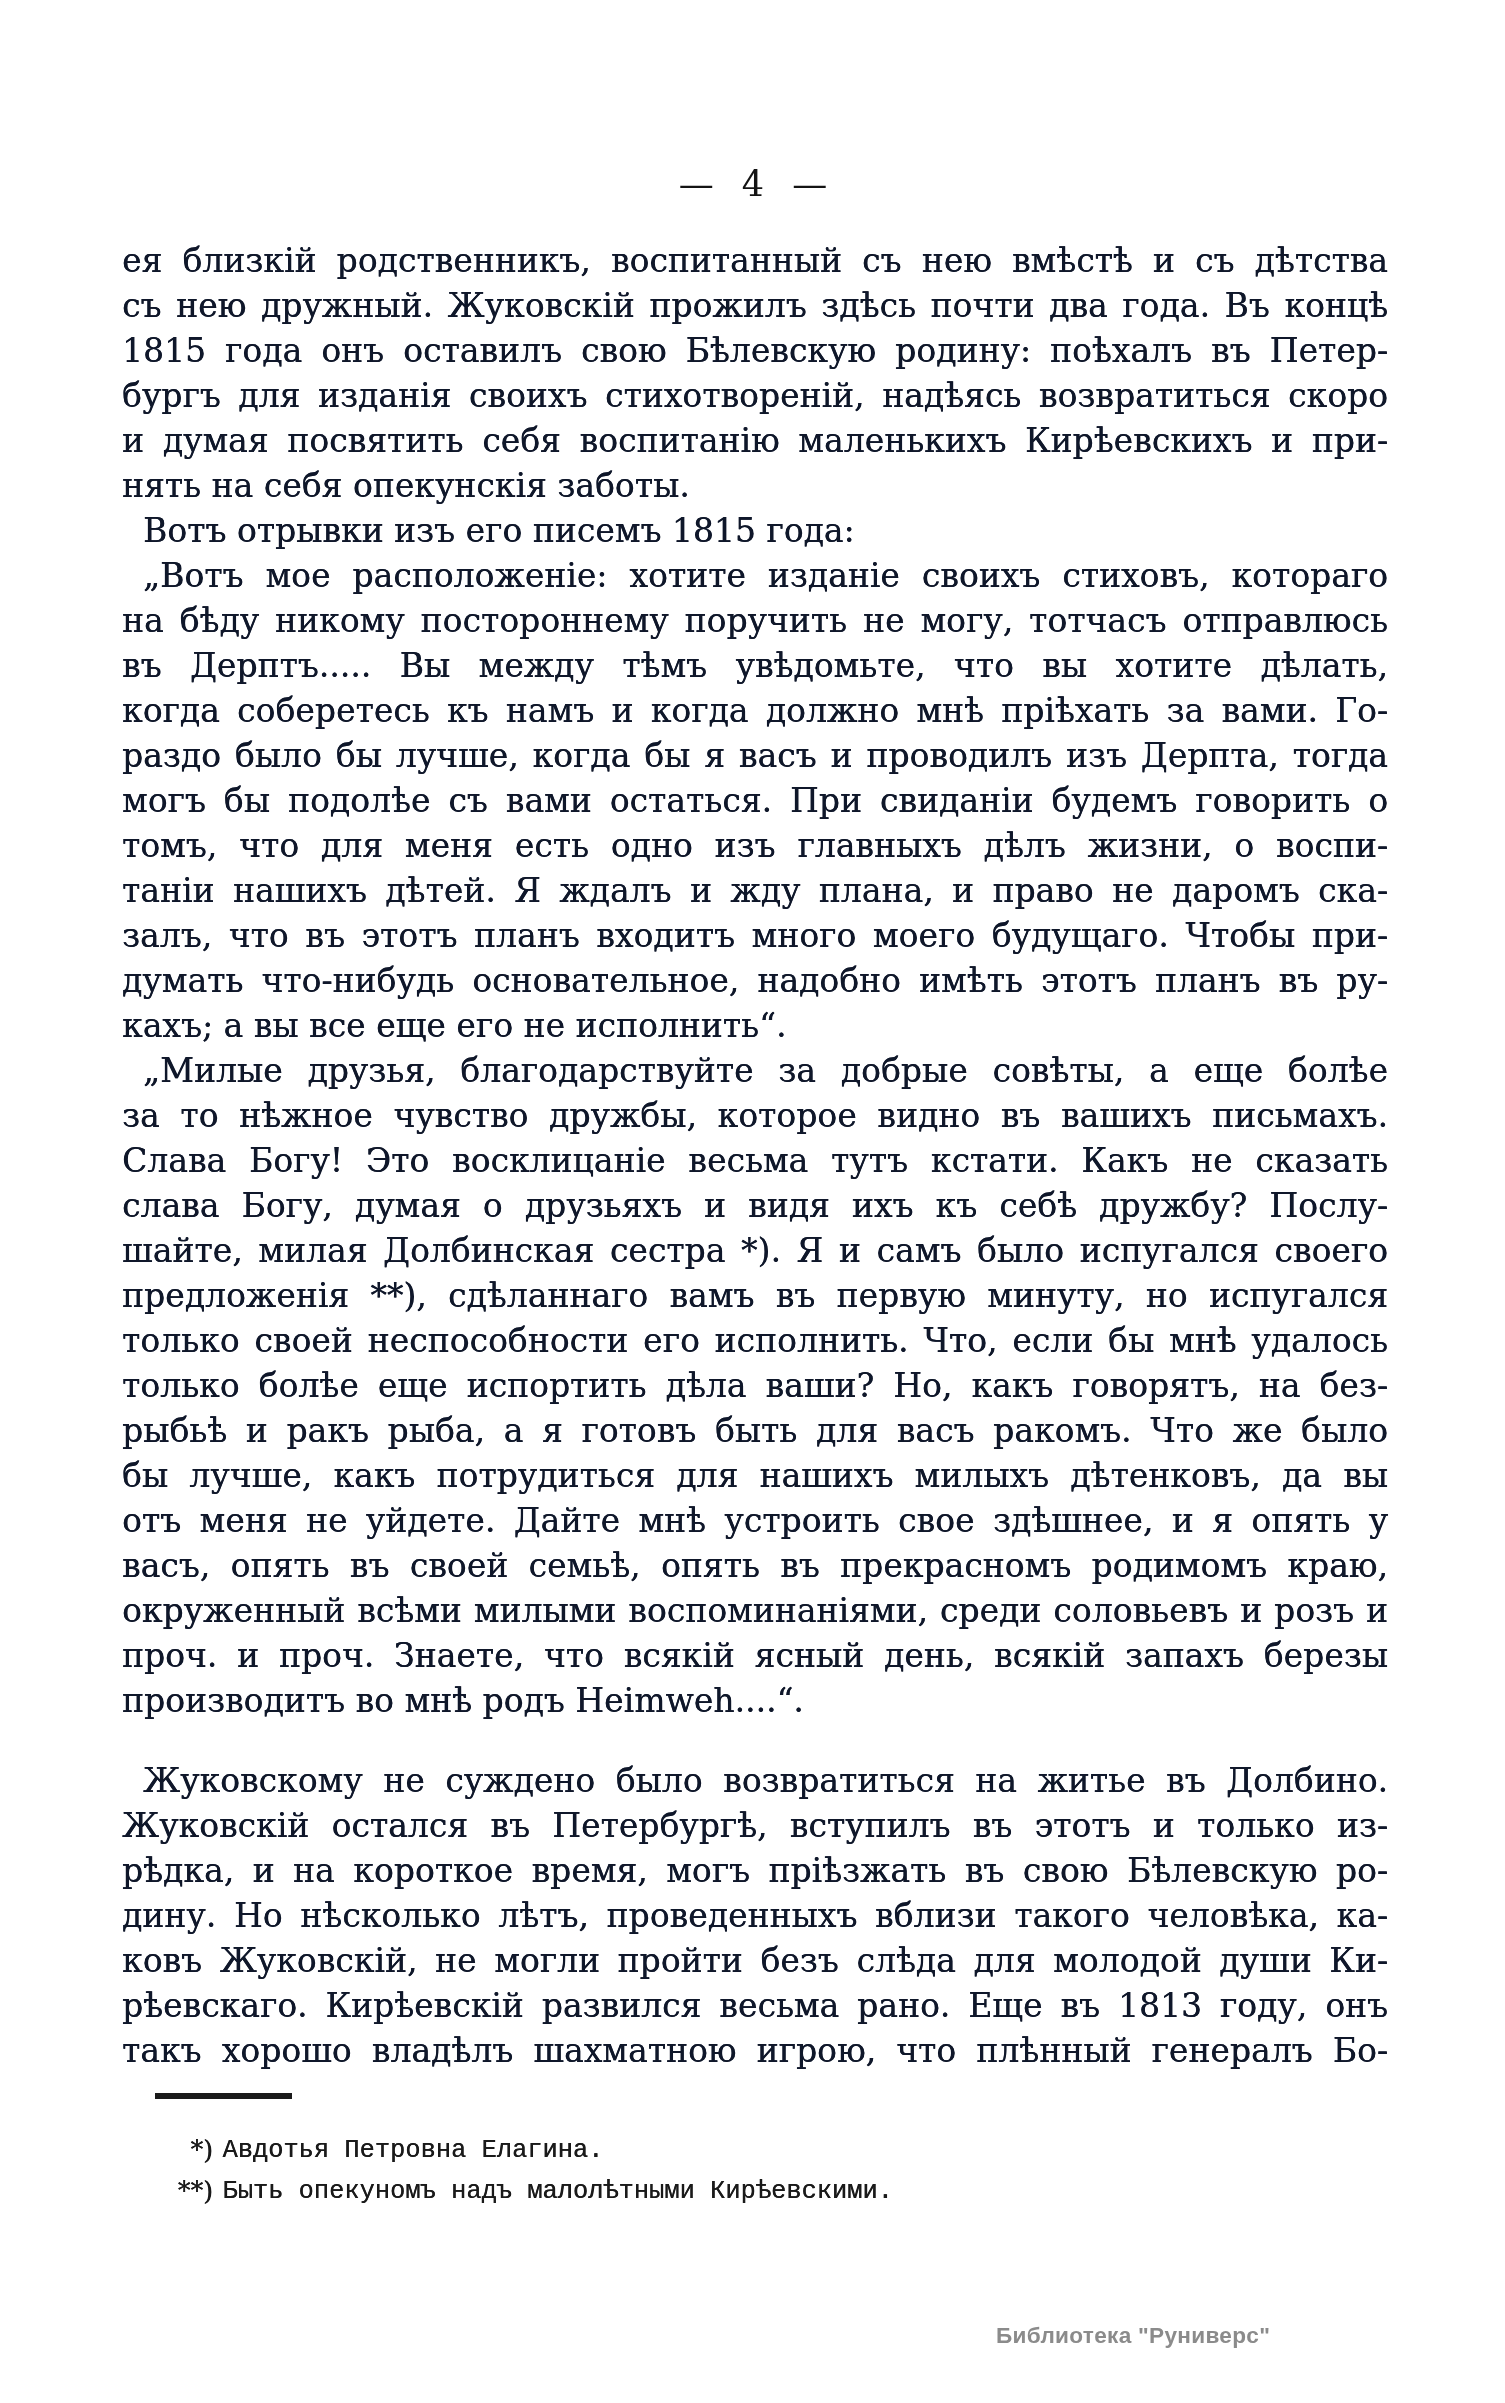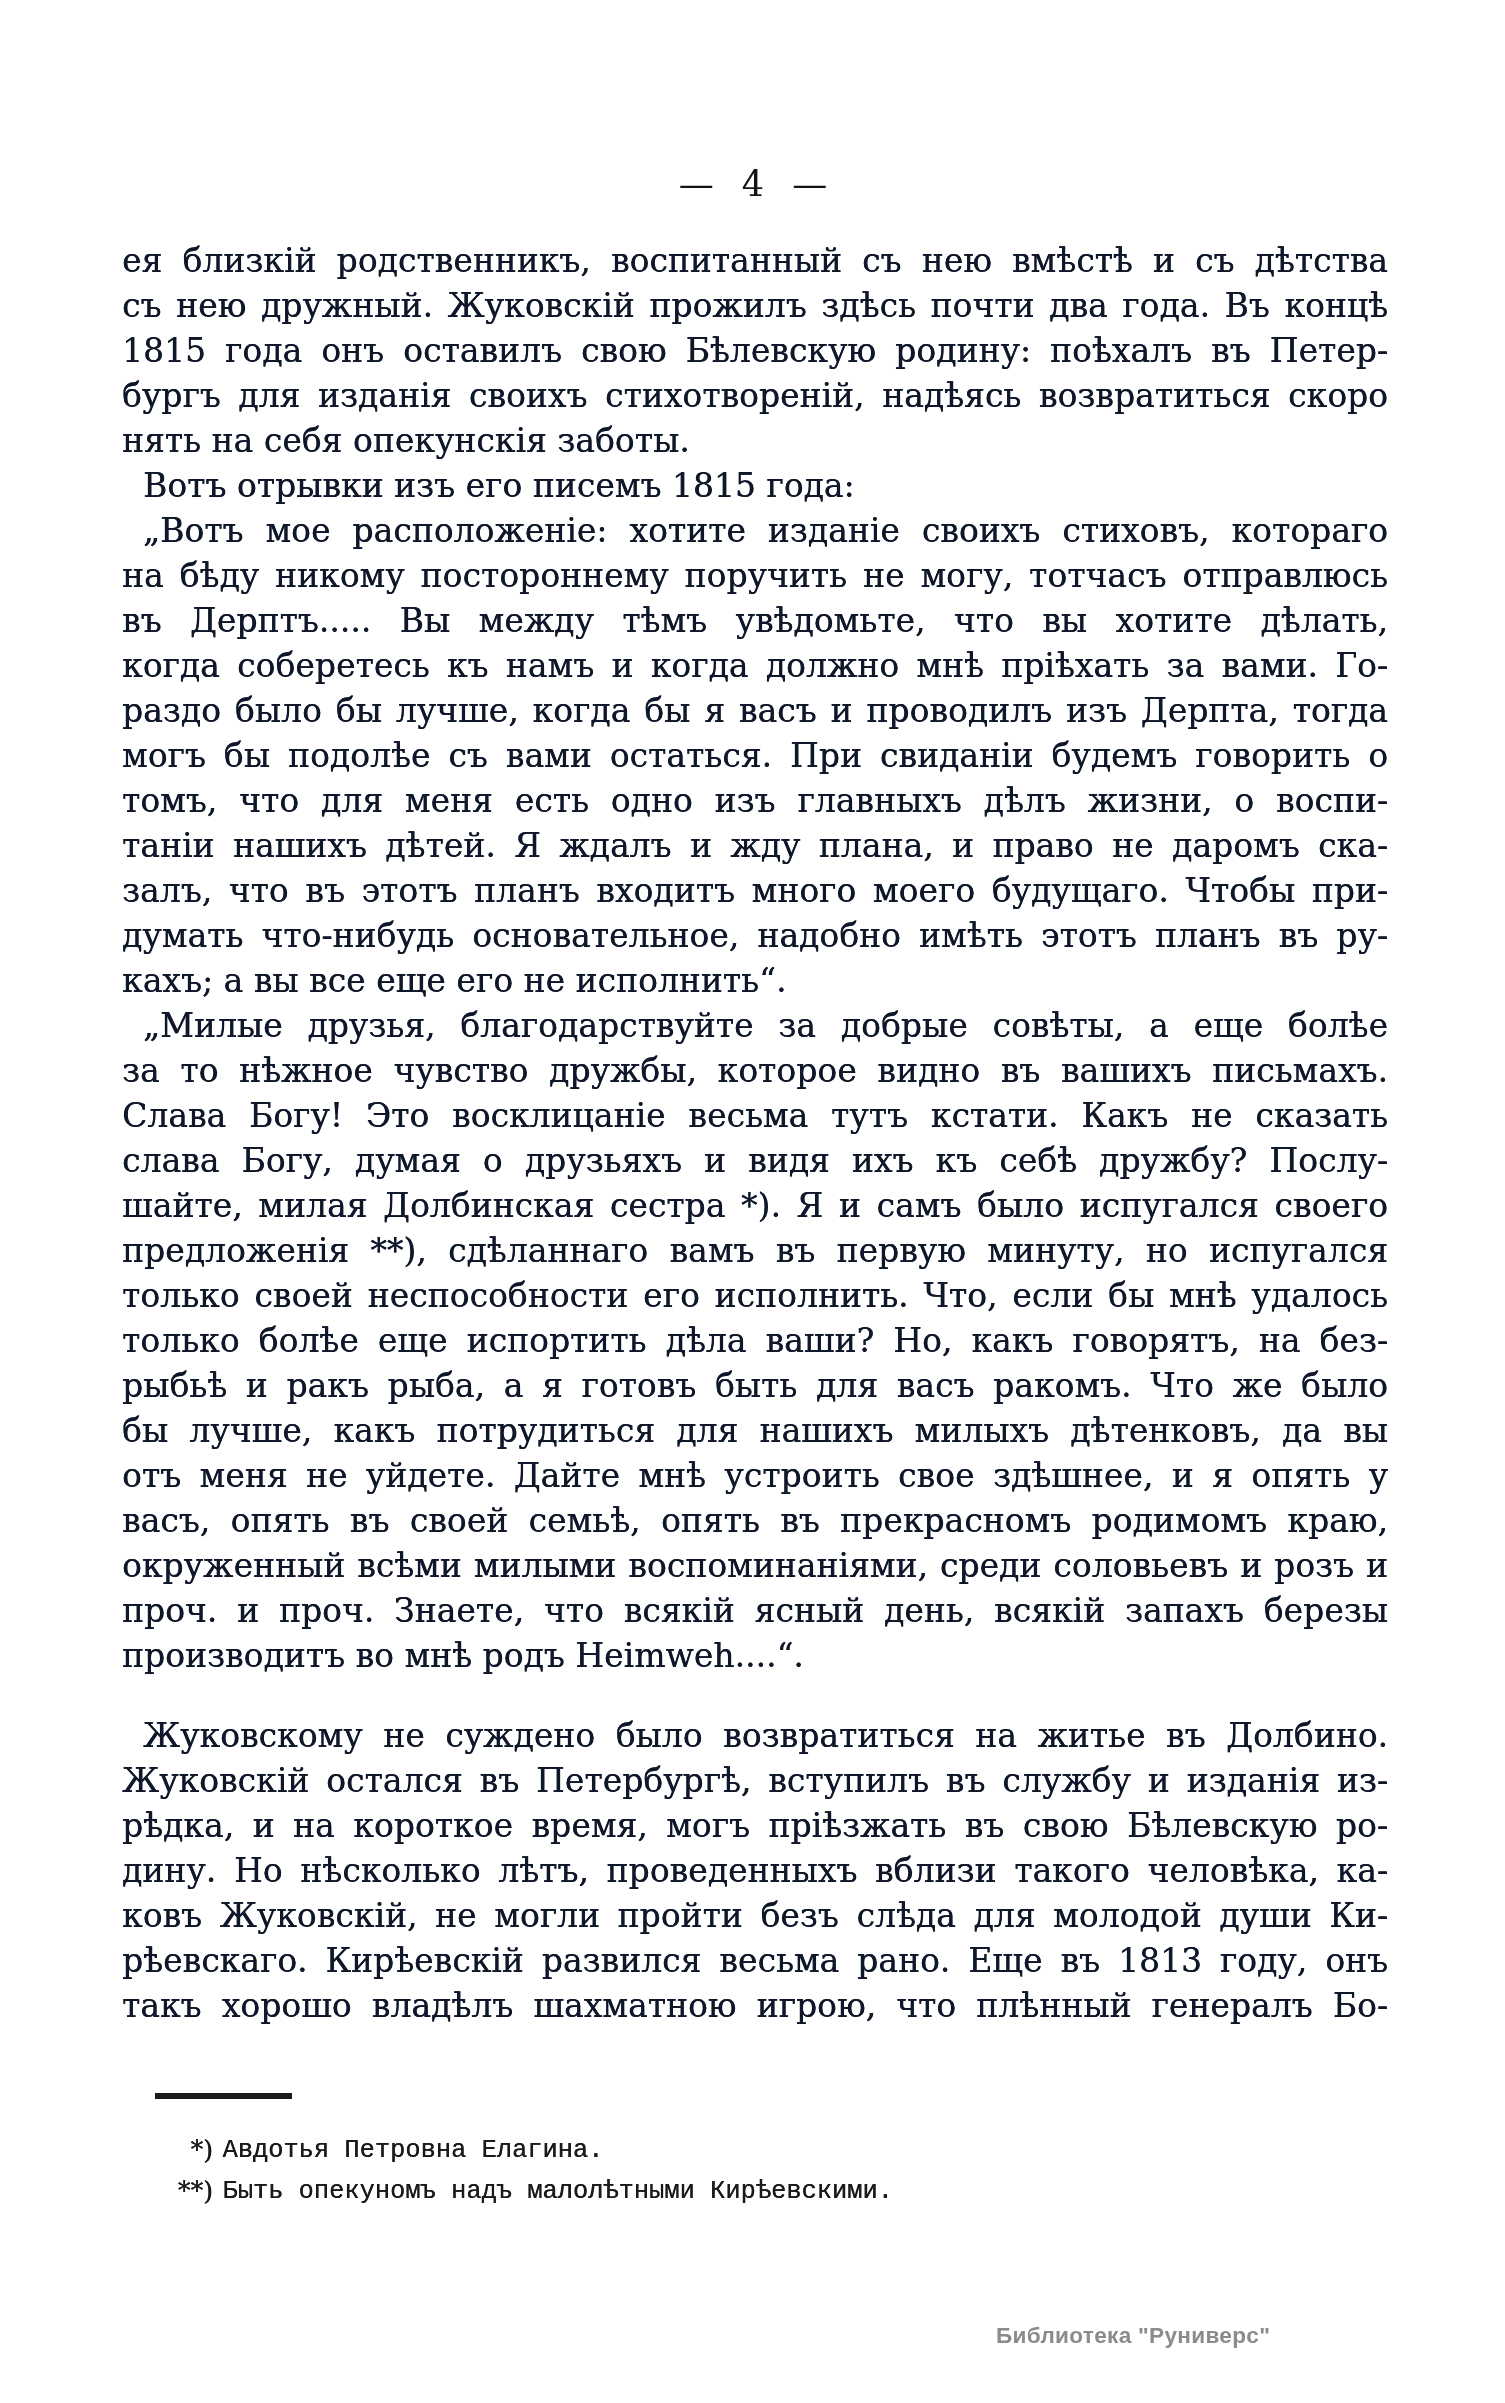--- a/index.html
+++ b/index.html
@@ -69,20 +69,21 @@
 </head>
 <body>
 
 <div class="page">
   <div class="page-number">— 4 —</div>
   <div class="text-block">
       <div class="line j">ея близкій родственникъ, воспитанный съ нею вмѣстѣ и съ дѣтства</div>
       <div class="line j">съ нею дружный. Жуковскій прожилъ здѣсь почти два года. Въ концѣ</div>
       <div class="line j">1815 года онъ оставилъ свою Бѣлевскую родину: поѣхалъ въ Петер-</div>
       <div class="line j">бургъ для изданія своихъ стихотвореній, надѣясь возвратиться скоро</div>
+      <div class="line j">и думая посвятить себя воспитанію маленькихъ Кирѣевскихъ и при-</div>
       <div class="line">нять на себя опекунскія заботы.</div>
       <div class="line i">Вотъ отрывки изъ его писемъ 1815 года:</div>
       <div class="line j i">„Вотъ мое расположеніе: хотите изданіе своихъ стиховъ, котораго</div>
       <div class="line j">на бѣду никому постороннему поручить не могу, тотчасъ отправлюсь</div>
       <div class="line j">въ Дерптъ..... Вы между тѣмъ увѣдомьте, что вы хотите дѣлать,</div>
       <div class="line j">когда соберетесь къ намъ и когда должно мнѣ пріѣхать за вами. Го-</div>
       <div class="line j">раздо было бы лучше, когда бы я васъ и проводилъ изъ Дерпта, тогда</div>
       <div class="line j">могъ бы подолѣе съ вами остаться. При свиданіи будемъ говорить о</div>
       <div class="line j">томъ, что для меня есть одно изъ главныхъ дѣлъ жизни, о воспи-</div>
       <div class="line j">таніи нашихъ дѣтей. Я ждалъ и жду плана, и право не даромъ ска-</div>
@@ -98,21 +99,21 @@
       <div class="line j">только своей неспособности его исполнить. Что, если бы мнѣ удалось</div>
       <div class="line j">только болѣе еще испортить дѣла ваши? Но, какъ говорятъ, на без-</div>
       <div class="line j">рыбьѣ и ракъ рыба, а я готовъ быть для васъ ракомъ. Что же было</div>
       <div class="line j">бы лучше, какъ потрудиться для нашихъ милыхъ дѣтенковъ, да вы</div>
       <div class="line j">отъ меня не уйдете. Дайте мнѣ устроить свое здѣшнее, и я опять у</div>
       <div class="line j">васъ, опять въ своей семьѣ, опять въ прекрасномъ родимомъ краю,</div>
       <div class="line j">окруженный всѣми милыми воспоминаніями, среди соловьевъ и розъ и</div>
       <div class="line j">проч. и проч. Знаете, что всякій ясный день, всякій запахъ березы</div>
       <div class="line">производитъ во мнѣ родъ Heimweh....“.</div>
       <div class="line j i g">Жуковскому не суждено было возвратиться на житье въ Долбино.</div>
-      <div class="line j">Жуковскій остался въ Петербургѣ, вступилъ въ службу и изданія из-</div>
+      <div class="line j">Жуковскій остался въ Петербургѣ, вступилъ въ этотъ и только из-</div>
       <div class="line j">рѣдка, и на короткое время, могъ пріѣзжать въ свою Бѣлевскую ро-</div>
       <div class="line j">дину. Но нѣсколько лѣтъ, проведенныхъ вблизи такого человѣка, ка-</div>
       <div class="line j">ковъ Жуковскій, не могли пройти безъ слѣда для молодой души Ки-</div>
       <div class="line j">рѣевскаго. Кирѣевскій развился весьма рано. Еще въ 1813 году, онъ</div>
       <div class="line j">такъ хорошо владѣлъ шахматною игрою, что плѣнный генералъ Бо-</div>
     </div>
   <div class="footnote-rule"></div>
   <div class="footnotes">
       <div class="footnote">
         <span class="fn-marker">*)</span>

